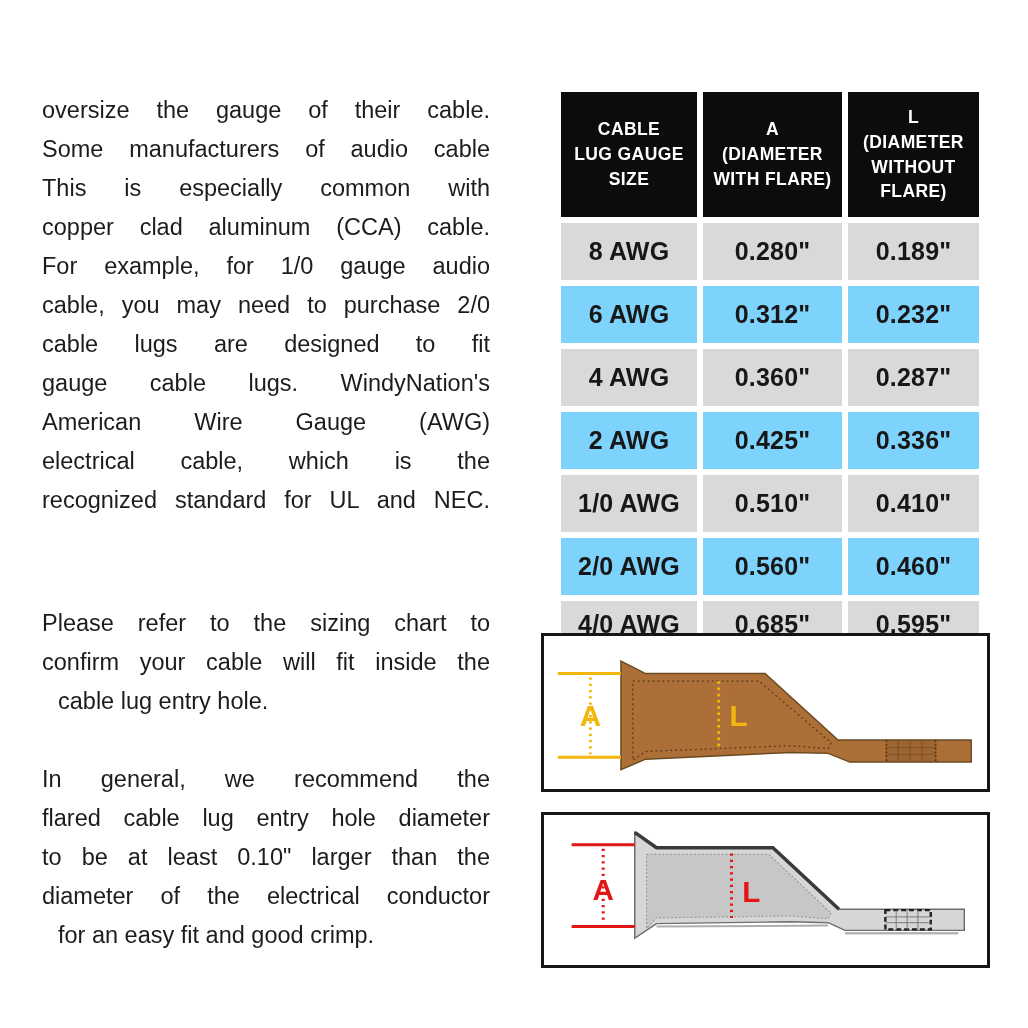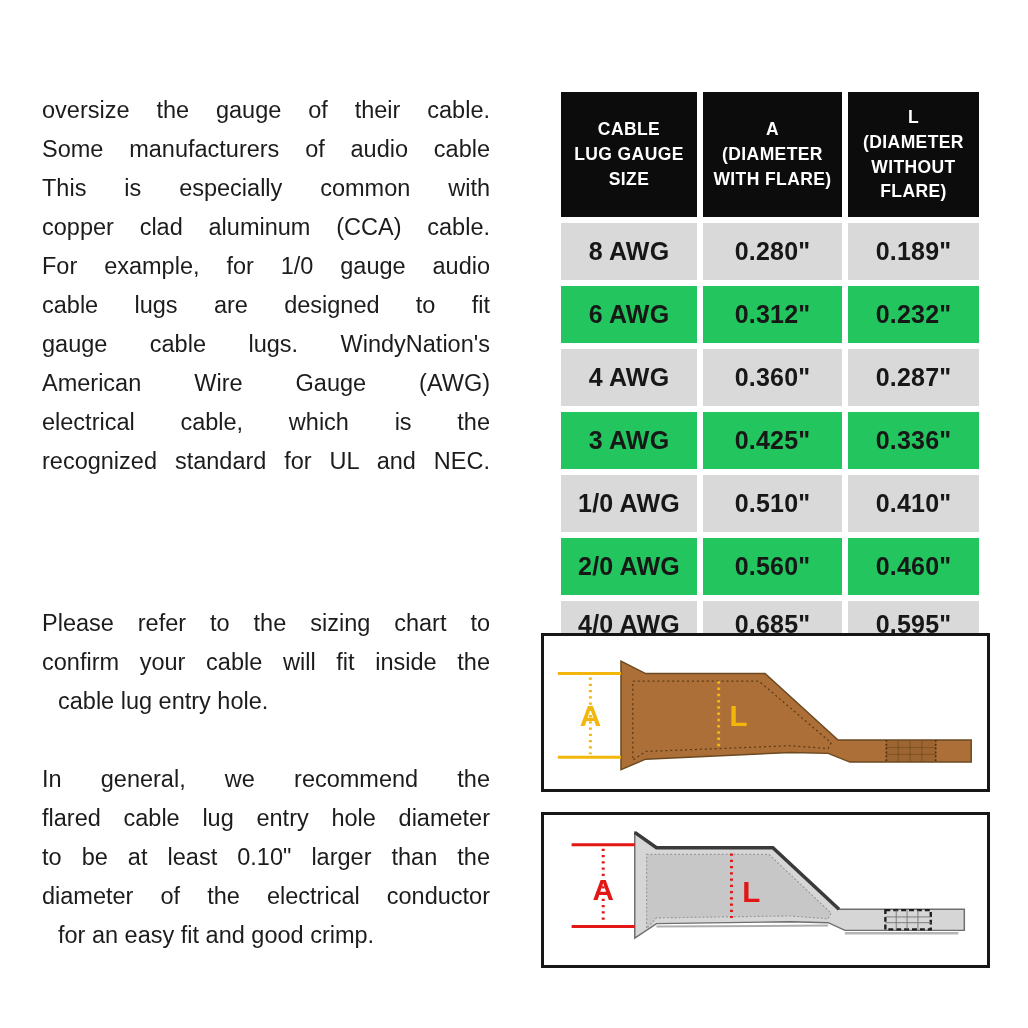--- a/index.html
+++ b/index.html
@@ -30,40 +30,41 @@
     display:flex;align-items:center;justify-content:center;
     text-align:center;font-size:17.5px;font-weight:600;
     line-height:1.42;letter-spacing:.4px;white-space:pre-line;
   }
   .td{
     height:57px;display:flex;align-items:center;justify-content:center;
     font-size:25px;font-weight:700;color:#171717;letter-spacing:.2px;
   }
   .td.short{height:46px;}
   .td.light{background:#d9d9d9;}
-  .td.dark{background:#22c55e;}
+  .td.dark{background:#7dd3fc;}
   
   .diagram{
     position:absolute;left:541px;width:449px;background:#ffffff;
     border:3px solid #161616;box-sizing:border-box;
   }
   #diagram1{top:633px;height:159px;}
   #diagram2{top:812px;height:156px;}
   .diagram svg{display:block;width:100%;height:100%;}
   .dimtext{font-family:"Liberation Sans", sans-serif;font-weight:bold;font-size:30px;}
 </style>
 </head>
 <body>
 
 <div class="para" id="para1">
   <div class="jline">oversize the gauge of their cable.</div>
   <div class="jline">Some manufacturers of audio cable</div>
   <div class="jline">This is especially common with</div>
   <div class="jline">copper clad aluminum (CCA) cable.</div>
   <div class="jline">For example, for 1/0 gauge audio</div>
+  <div class="jline">cable, you may need to purchase 2/0</div>
   <div class="jline">cable lugs are designed to fit</div>
   <div class="jline">gauge cable lugs. WindyNation's</div>
   <div class="jline">American Wire Gauge (AWG)</div>
   <div class="jline">electrical cable, which is the</div>
   <div class="jline">recognized standard for UL and NEC.</div>
 </div>
 
 <div class="para" id="para2">
   <div class="jline">Please refer to the sizing chart to</div>
   <div class="jline">confirm your cable will fit inside the</div>
@@ -95,21 +96,21 @@
   <div class="td light">0.189"</div>
 
   <div class="td dark">6 AWG</div>
   <div class="td dark">0.312"</div>
   <div class="td dark">0.232"</div>
 
   <div class="td light">4 AWG</div>
   <div class="td light">0.360"</div>
   <div class="td light">0.287"</div>
 
-  <div class="td dark">3 AWG</div>
+  <div class="td dark">2 AWG</div>
   <div class="td dark">0.425"</div>
   <div class="td dark">0.336"</div>
 
   <div class="td light">1/0 AWG</div>
   <div class="td light">0.510"</div>
   <div class="td light">0.410"</div>
 
   <div class="td dark">2/0 AWG</div>
   <div class="td dark">0.560"</div>
   <div class="td dark">0.460"</div>

